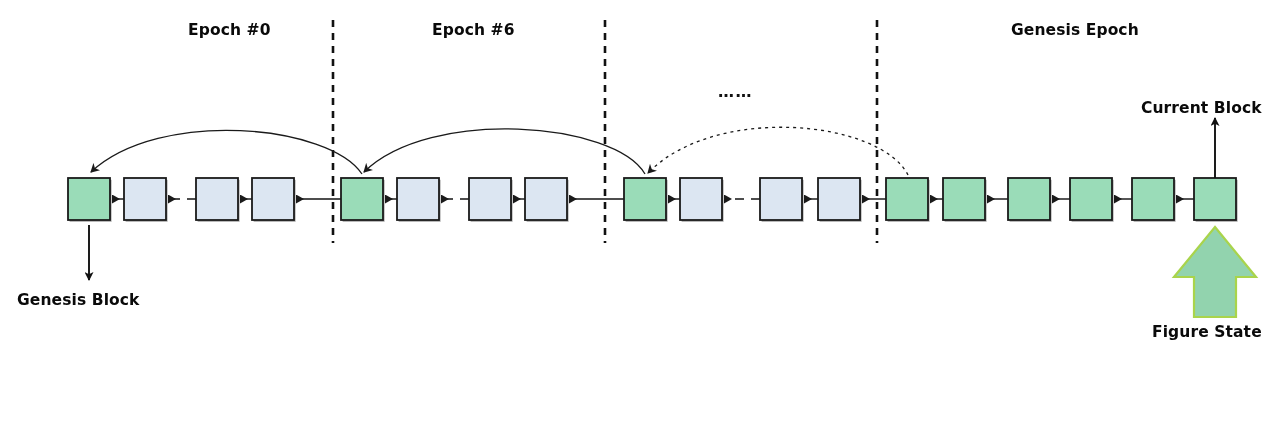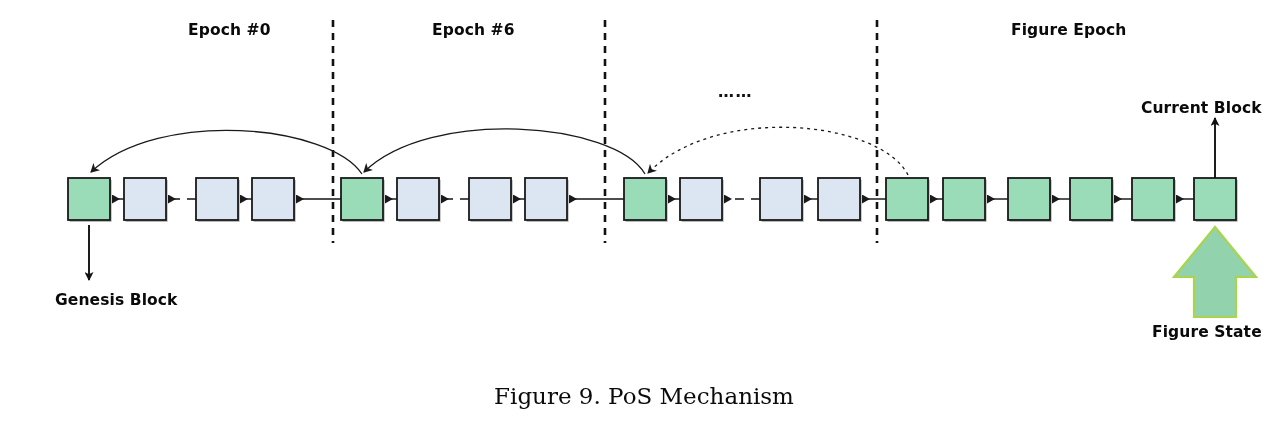--- a/index.html
+++ b/index.html
@@ -151,25 +151,24 @@
     <g id="pointer-arrows">
         <line x1="89" y1="225" x2="89" y2="280" stroke="#111111" stroke-width="1.9" marker-end="url(#arrowHeadPlain)"></line>
         <line x1="1215" y1="178" x2="1215" y2="118" stroke="#111111" stroke-width="1.9" marker-end="url(#arrowHeadPlain)"></line>
         <path d="M 1215 227 L 1256 277 L 1236 277 L 1236 317 L 1194 317 L 1194 277 L 1174 277 Z" fill="#92D3AE" stroke="#A9D44B" stroke-width="2.2" stroke-linejoin="miter"></path>
       </g>
   </svg>
 
   <div id="epoch-label-layer">
       <div class="epoch-label" style="left: 188px; top: 21px;">Epoch #0</div>
       <div class="epoch-label" style="left: 432px; top: 21px;">Epoch #6</div>
-      <div class="epoch-label" style="left: 1011px; top: 21px;">Figure Epoch</div>
+      <div class="epoch-label" style="left: 1011px; top: 21px;">Genesis Epoch</div>
     </div>
   <div id="annotation-layer">
-      <div class="anno-label" style="left: 17px; top: 291px; margin-left: 38px;">Genesis Block</div>
+      <div class="anno-label" style="left: 17px; top: 291px;">Genesis Block</div>
       <div class="anno-label" style="left: 1141px; top: 99px;">Current Block</div>
       <div class="anno-label" style="left: 1152px; top: 323px;">Figure State</div>
     </div>
 
   <div class="ellipsis-dots">……</div>
 
-  <div class="fig-caption">Figure 9. PoS Mechanism</div>
 
 </div>
 
 </body></html>

